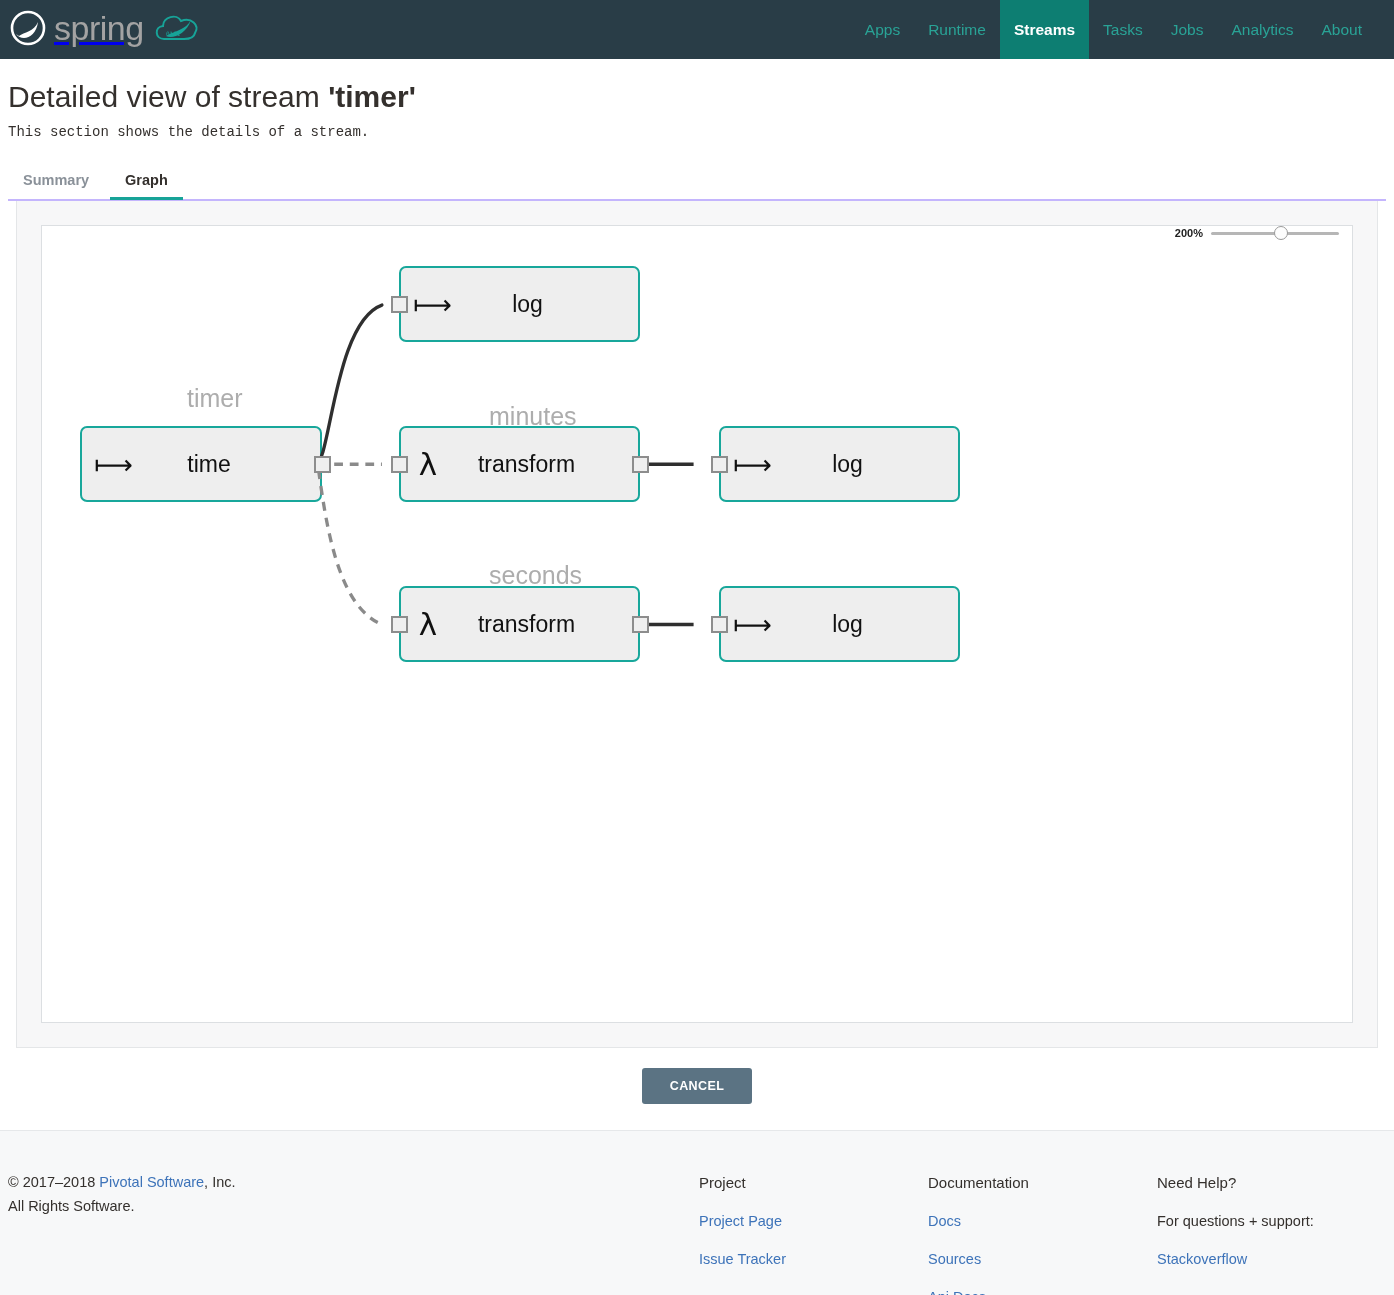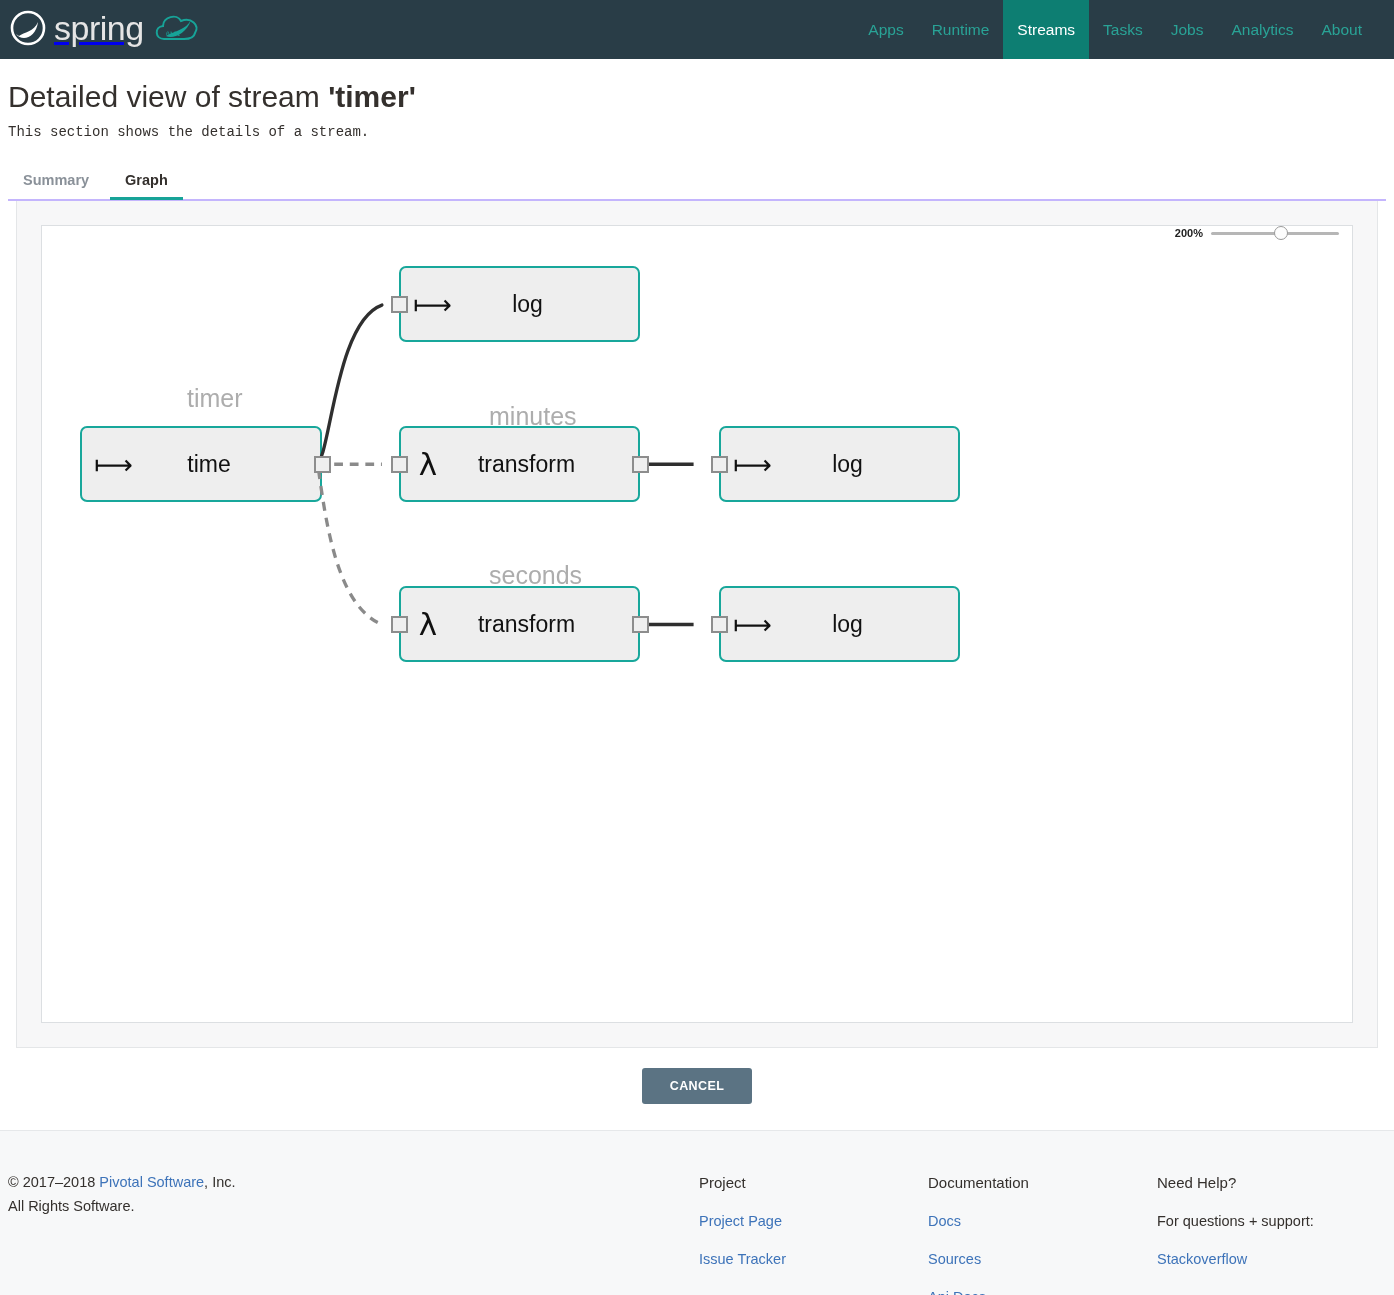--- a/index.html
+++ b/index.html
@@ -21,21 +21,21 @@
     position: relative;
   }
   .brand {
     display: flex;
     align-items: center;
     padding-left: 8px;
     gap: 6px;
   }
   .brand-leaf { display:block; }
   .brand-word {
-    color: #e5e5e5;
+    color: #a3a3a3;
     font-size: 34px;
     font-weight: 400;
     letter-spacing: -0.5px;
     line-height: 1;
     padding-bottom: 3px;
   }
   .nav {
     margin-left: auto;
     display: flex;
     align-items: stretch;
@@ -46,21 +46,21 @@
     align-items: center;
     padding: 0 14px;
     color: #29a396;
     font-size: 15.5px;
     text-decoration: none;
     white-space: nowrap;
   }
   .nav a.active {
     background: #0d7e72;
     color: #ffffff;
-    font-weight: 400;
+    font-weight: 700;
   }
 
   
   .page {
     padding: 0 8px;
   }
   .page-title {
     font-size: 30px;
     font-weight: 400;
     color: #34302d;

